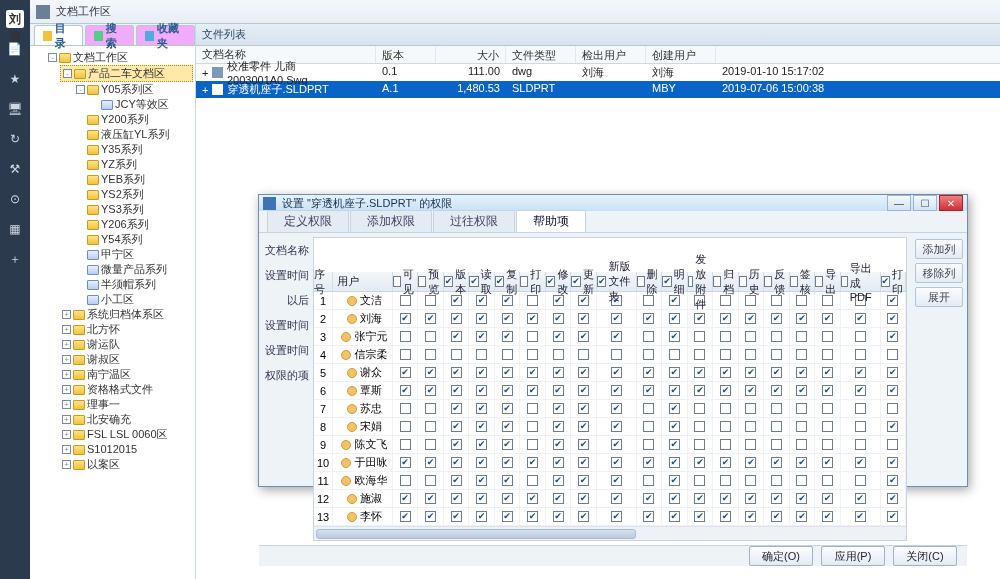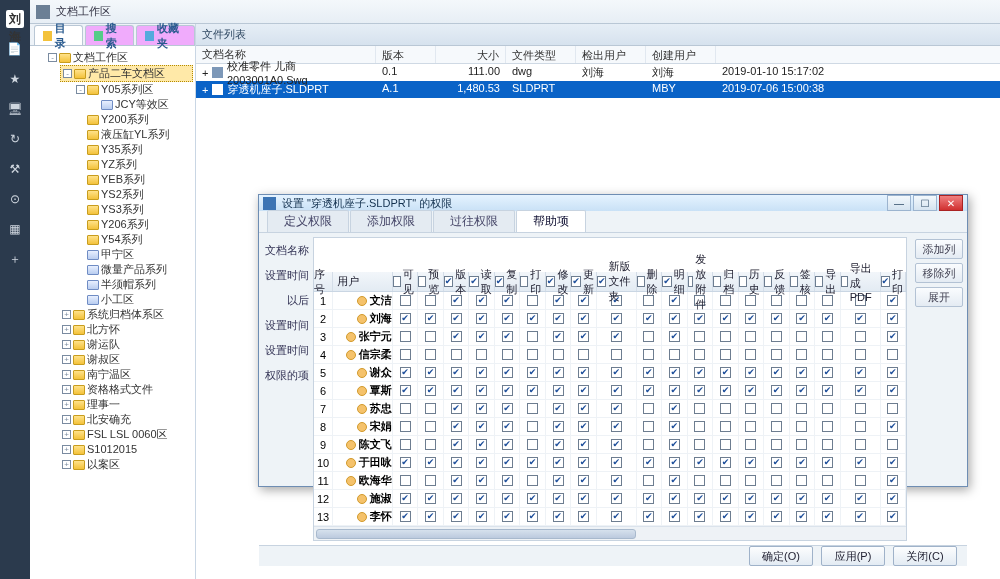--- a/index.html
+++ b/index.html
@@ -65,21 +65,21 @@
 .modal .rbtns { width:56px; display:flex; flex-direction:column; gap:4px; padding:6px 4px;}
 .sbtn { height:20px; border:1px solid #b3c2d4; background:linear-gradient(#fafcfe,#e4ebf3); font-size:11px; color:#445; text-align:center; line-height:18px; border-radius:2px;}
 
 .ghead { display:flex; height:20px; background:linear-gradient(#f2f6fa,#e3ebf3); border-bottom:1px solid #cad6e3; position:sticky; top:15px;margin-top:34px;}
 .ghead .gc { border-right:1px solid #d4dde8; font-size:11px; color:#223; display:flex; align-items:center; justify-content:center; gap:2px; }
 .gc.idx{ width:24px;} .gc.user{ width:74px; justify-content:flex-start; padding-left:4px;}
 .gc.chk{ width:32px;}
 .gc.wide{ width:50px;}
 .grow { display:flex; height:18px; border-bottom:1px solid #eef2f6;}
 .grow .gc { border-right:1px solid #eef2f6; font-size:11px; display:flex; align-items:center; justify-content:center;}
-.grow .gc.user { justify-content:flex-end; padding-left:4px; gap:3px;font-weight:bold;}
+.grow .gc.user { justify-content:center; padding-left:4px; gap:3px;}
 .cb { width:11px; height:11px; border:1px solid #6d7d90; background:#fff; display:inline-flex; align-items:center; justify-content:center; font-size:9px; color:#1d4e9a; line-height:1;}
 .cb.on::after { content:"✔"; }
 .uic { width:10px; height:10px; border-radius:50%; background:#f5c26b; border:1px solid #d29a2c; display:inline-block;}
 
 .mfoot { height:28px; border-top:1px solid #c7d3e0; display:flex; align-items:center; justify-content:flex-end; gap:8px; padding-right:10px; background:#eef3f7;}
 .fbtn { min-width:64px; height:20px; border:1px solid #9fb2c9; background:linear-gradient(#fcfdfe,#e3ebf3); font-size:11px; color:#223; text-align:center; line-height:18px; border-radius:2px; padding:0 0;}
 
 .hscroll { height:14px; background:#eef2f6; border-top:1px solid #dbe3ec; position:relative;}
 .hscroll .thumb{ position:absolute; left:2px; top:2px; height:10px; width:320px; background:linear-gradient(#d6e1ed,#bccade); border:1px solid #a8b9cd; border-radius:3px;}
 

